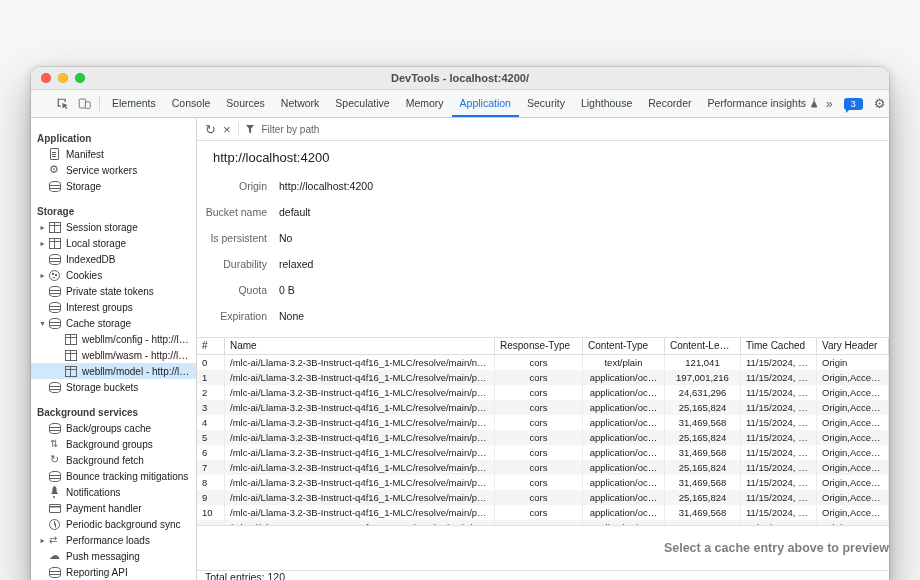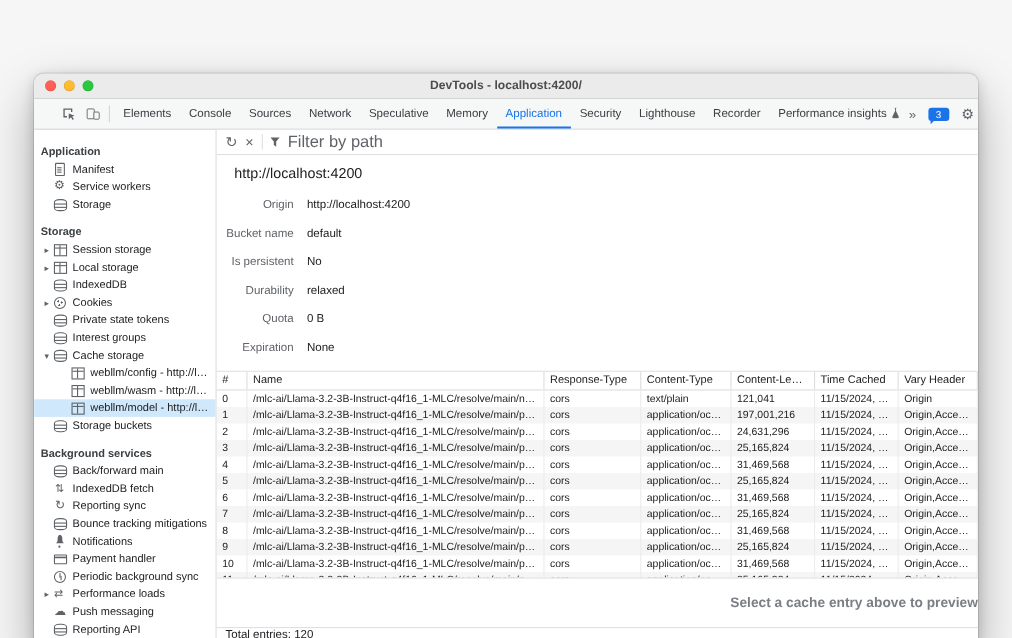--- a/index.html
+++ b/index.html
@@ -89,37 +89,37 @@
     border:1px solid currentColor;border-radius:1px;
     background:linear-gradient(currentColor,currentColor) 0 1px/10px 1.5px no-repeat;}
   
   .main{flex:1;min-width:0;display:flex;flex-direction:column;background:#fff;}
   .main-toolbar{height:22px;flex:none;display:flex;align-items:center;gap:7px;padding:0 8px;
     border-bottom:1px solid #e0e0e0;color:#5f6368;}
   .refresh,.clear{font-size:13px;line-height:1;}
   .tsep{width:1px;height:14px;background:#e0e0e0;}
   .funnel{width:9px;height:9px;background:#5f6368;
     clip-path:polygon(0 0,100% 0,62% 45%,62% 100%,38% 82%,38% 45%);}
-  .filter-label{font-size:15px;color:#5f6368;text-align:center;}
+  .filter-label{font-size:10px;color:#5f6368;text-align:center;}
   .cache-title{height:32px;flex:none;display:flex;align-items:center;padding:0 16px;
     font-size:13px;color:#202124;white-space:nowrap;}
   .meta{flex:none;padding:0 0 8px 8px;}
   .meta-row{height:26px;display:flex;align-items:center;font-size:10.5px;white-space:nowrap;}
   .meta-label{width:62px;flex:none;text-align:right;color:#5f6368;}
   .meta-value{margin-left:12px;color:#202124;}
   
   .grid{flex:none;border-top:1px solid #e0e0e0;--cols:28px 270px 88px 82px 76px 76px minmax(0,1fr);}
   .grid-head{display:grid;grid-template-columns:var(--cols);height:16px;line-height:16px;
     font-size:10px;color:#202124;border-bottom:1px solid #ddd;}
   .gcell{padding:0 5px;white-space:nowrap;overflow:hidden;text-overflow:ellipsis;border-right:1px solid #ececec;}
   .ghead{border-right:1px solid #ddd;}
   .grid-body{height:170px;overflow:hidden;font-size:9.5px;color:#202124;}
   .grid-row{display:grid;grid-template-columns:var(--cols);height:15px;line-height:15px;}
   .grid-row:nth-child(even){background:#f5f5f5;}
-  .gcell.num{text-align:left;}
+  .gcell.num{text-align:center;}
   .preview{flex:1;border-top:1px solid #e0e0e0;display:flex;align-items:center;justify-content:flex-end;
     font-size:12.5px;font-weight:bold;color:#7b7f85;}
   .statusbar{height:21px;flex:none;border-top:1px solid #e0e0e0;display:flex;align-items:flex-start;
     padding:0 8px;font-size:10.5px;color:#202124;}
 </style>
 </head>
 <body>
 
 <div class="window">
 
@@ -312,33 +312,33 @@
         </div>
 
         <div class="side-entry title">
 
           <span class="lbl">Background services</span>
         </div>
 
         <div class="side-entry">
           <span class="arrow"></span>
           <span class="icon ic-database"></span>
-          <span class="lbl">Back/forward main</span>
+          <span class="lbl">Back/groups cache</span>
         </div>
 
         <div class="side-entry">
           <span class="arrow"></span>
           <span class="icon ic-fetch"></span>
-          <span class="lbl">IndexedDB fetch</span>
+          <span class="lbl">Background groups</span>
         </div>
 
         <div class="side-entry">
           <span class="arrow"></span>
           <span class="icon ic-sync"></span>
-          <span class="lbl">Reporting sync</span>
+          <span class="lbl">Background fetch</span>
         </div>
 
         <div class="side-entry">
           <span class="arrow"></span>
           <span class="icon ic-database"></span>
           <span class="lbl">Bounce tracking mitigations</span>
         </div>
 
         <div class="side-entry">
           <span class="arrow"></span>

